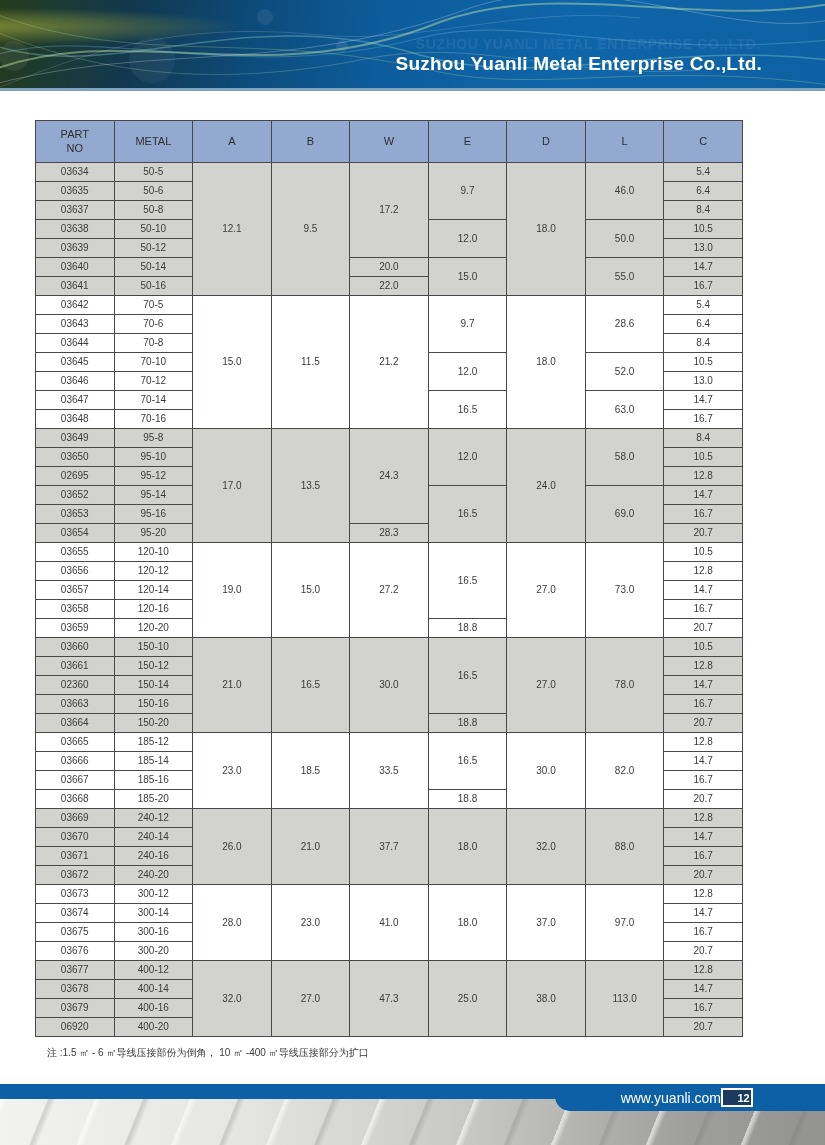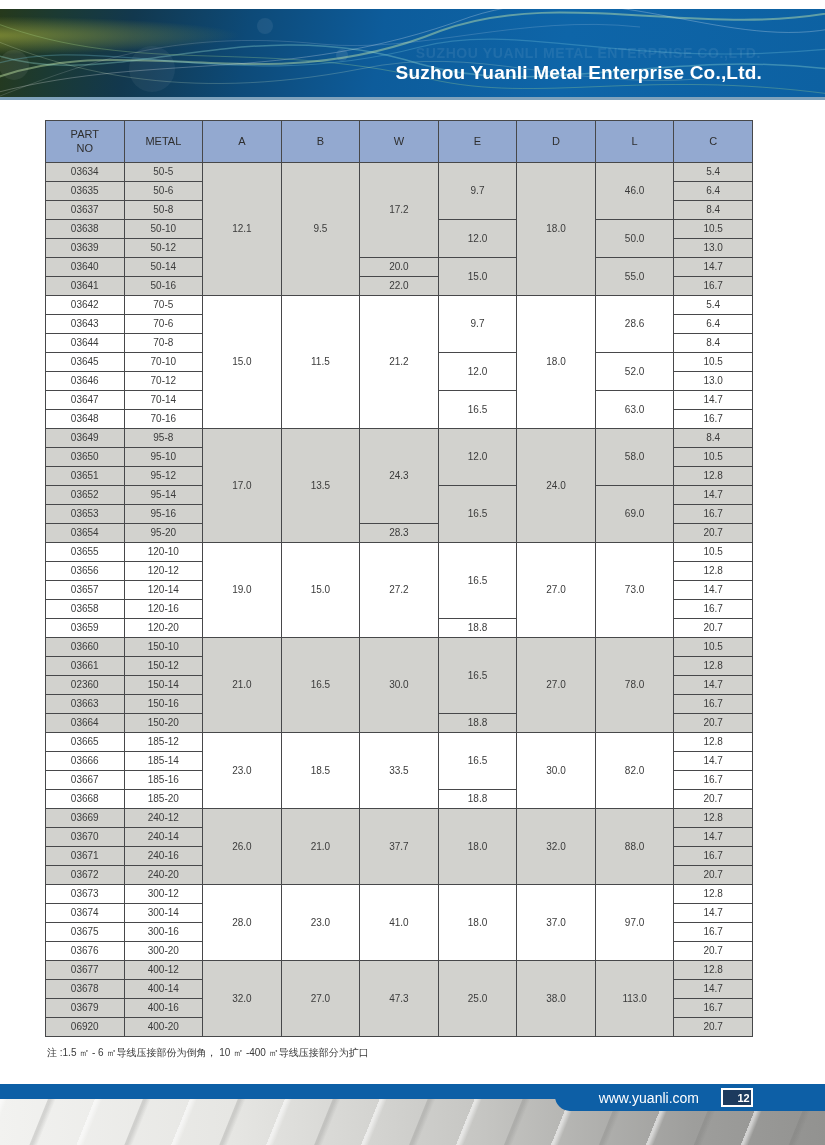--- a/index.html
+++ b/index.html
@@ -7,54 +7,53 @@
     width:825px;height:1145px;position:relative;background:#ffffff;
     font-family:"Liberation Sans",sans-serif;overflow:hidden;
   }
   
   .banner{
     position:absolute;top:0;left:0;width:825px;height:88px;
     background:
       radial-gradient(ellipse at -3% 30%, rgba(150,160,60,0.75), rgba(150,160,60,0) 22%),
       linear-gradient(100deg,#26391b 0%,#1b3a33 7%,#12384e 16%,#0d4a78 30%,#0d5c9b 46%,#0e65a8 68%,#0d61a2 100%);
     border-bottom:3px solid #7fa2bc;
-    margin-top:9px;
   }
   .banner svg{position:absolute;top:0;left:0;}
   .company-ghost{
     position:absolute;right:64px;top:36px;font-size:14px;font-weight:bold;
     color:rgba(255,255,255,0.08);letter-spacing:0.6px;white-space:nowrap;
   }
   .company{
     position:absolute;right:63px;top:53px;font-size:19px;font-weight:bold;
     color:#ffffff;letter-spacing:0.2px;white-space:nowrap;
   }
   
-  .table-wrap{position:absolute;left:45px;top:120px;border-radius:16px;}
+  .table-wrap{position:absolute;left:35px;top:120px;border-radius:16px;}
   table{border-collapse:collapse;table-layout:fixed;width:708px;color:#3b3b3b;}
   th{
     height:41px;background:#93a9d0;border:1px solid #47484a;
     font-weight:normal;font-size:11px;color:#2e2e2e;white-space:pre-line;line-height:1.25;
     text-align:center;padding:0;
   }
   td{
     height:18px;border:1px solid #47484a;text-align:center;padding:0;
     font-size:10px;line-height:1;
   }
   tr.gray td{background:#d2d2ce;}
   tr.white td{background:#ffffff;}
   td.partno{background:#cdd9eb;}
   
   .note{position:absolute;left:47px;top:1046px;font-size:10px;color:#3a3a3a;}
   
   .footer-bar{position:absolute;left:0;top:1084px;width:825px;height:15px;background:#0d5fa6;z-index:2;}
   .footer-tab{
     position:absolute;right:0;top:1084px;width:270px;height:27px;background:#0d5fa6;
     border-bottom-left-radius:15px;display:flex;align-items:center;justify-content:flex-end;
-    gap:22px;padding-right:72px;box-sizing:border-box;z-index:3;
+    gap:0;padding-right:72px;box-sizing:border-box;z-index:3;
   }
   .website{color:#ffffff;font-size:14px;}
   .badge{
     width:15px;height:15px;background:#1c3a5e;border:2px solid #ffffff;color:#ffffff;
     font-size:11px;font-weight:bold;display:flex;align-items:center;justify-content:center;padding-left:13px;
   }
   .texture{
     position:absolute;left:0;top:1099px;width:825px;height:46px;z-index:1;
     background:linear-gradient(to right,#f2f2f0 0%,#e6e6e3 28%,#c6c6c3 58%,#9e9e9c 84%,#929290 100%);
   }
@@ -207,21 +206,21 @@
           <td rowspan="6">24.0</td>
           <td rowspan="3">58.0</td>
           <td>8.4</td>
         </tr>
         <tr class="gray">
           <td class="partno">03650</td>
           <td>95-10</td>
           <td>10.5</td>
         </tr>
         <tr class="gray">
-          <td class="partno">03651</td>
+          <td class="partno">02695</td>
           <td>95-12</td>
           <td>12.8</td>
         </tr>
         <tr class="gray">
           <td class="partno">03652</td>
           <td>95-14</td>
           <td rowspan="3">16.5</td>
           <td rowspan="3">69.0</td>
           <td>14.7</td>
         </tr>

